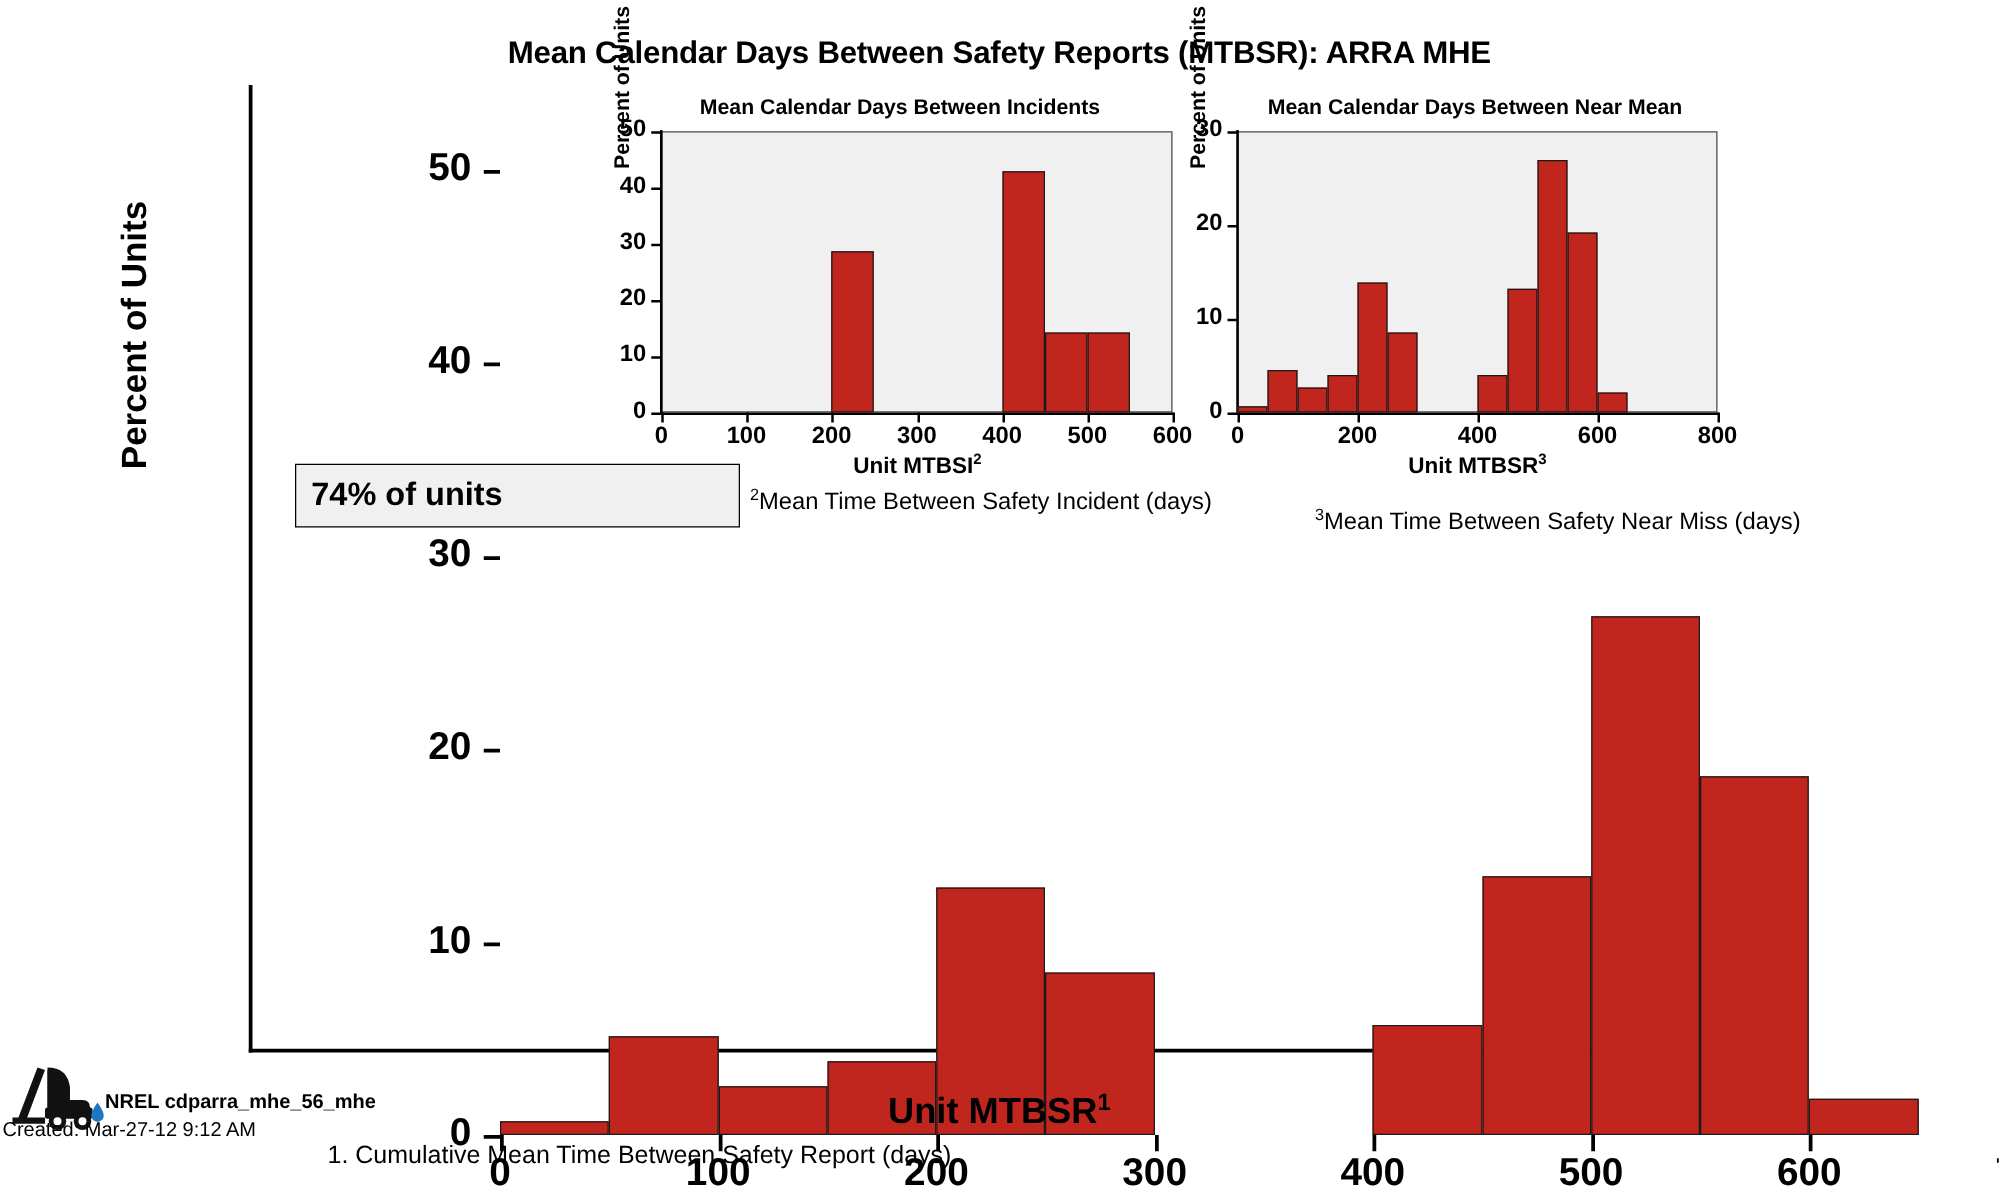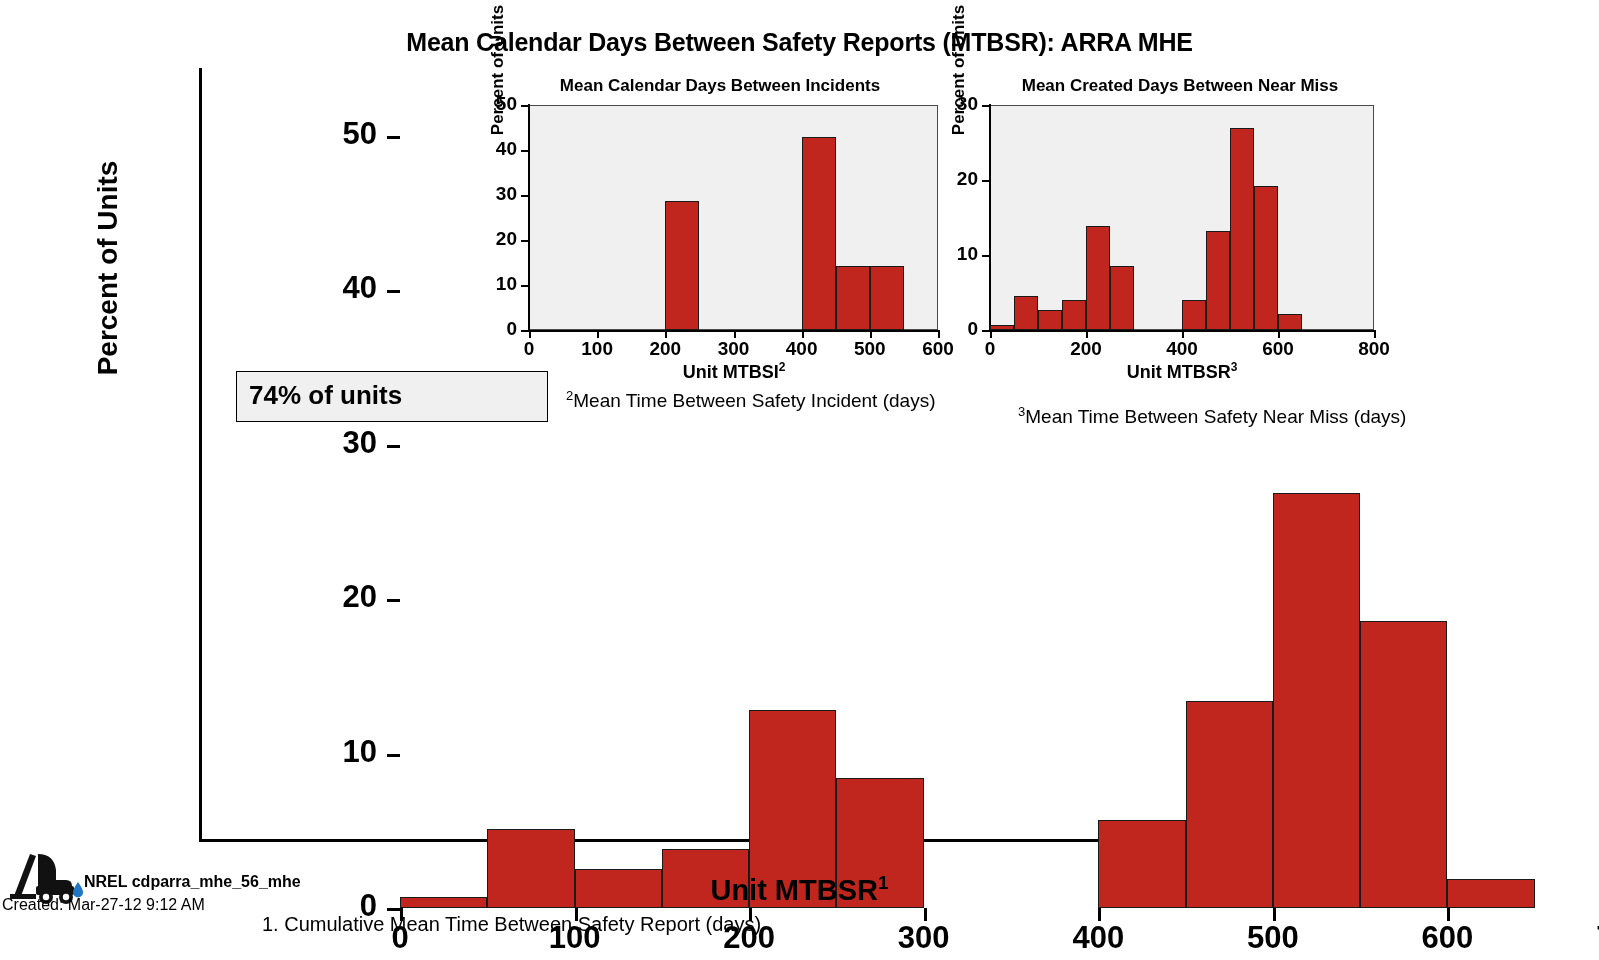--- a/index.html
+++ b/index.html
@@ -20,21 +20,21 @@
         border:1.5px solid #1a1a1a;box-sizing:border-box;}
 
   #ylabel-main{left:-108px;top:330px;font-size:28px;font-weight:bold;
                transform:rotate(-90deg);transform-origin:left top;
                white-space:nowrap;width:260px;text-align:center;}
   #xlabel-main{left:0;top:872px;width:1599px;text-align:center;
                font-size:29px;font-weight:bold;}
   #xlabel-main sup{font-size:19px;vertical-align:super;}
 
   
-  #annot-box{left:236px;top:371px;width:312px;
+  #annot-box{left:236px;top:371px;width:356px;
              background:#F0F0F0;border:1.5px solid #000;
              padding:8px 10px 10px 12px;box-sizing:border-box;
              font-size:26px;font-weight:bold;line-height:1.18;}
 
   
   .inset-title{position:absolute;text-align:center;font-size:17px;font-weight:bold;
                white-space:nowrap;}
   .inset-area{position:absolute;background:#F0F0F0;border:1px solid #4a4a4a;
               box-sizing:border-box;}
   .inset-ax-l{position:absolute;background:#000;width:2px;}
@@ -44,21 +44,21 @@
   .i-xtlabel{position:absolute;top:8px;font-size:19px;font-weight:bold;
              text-align:center;transform:translateX(-50%);line-height:1;white-space:nowrap;}
   .ibar{position:absolute;bottom:0;background:#C0261D;
         border:1px solid #1a1a1a;box-sizing:border-box;}
   .inset-ylabel{position:absolute;font-size:17px;font-weight:bold;
                 transform:rotate(-90deg);transform-origin:left top;
                 white-space:nowrap;text-align:center;width:140px;}
   .inset-xlabel{position:absolute;font-size:18px;font-weight:bold;
                 text-align:center;white-space:nowrap;}
   .inset-xlabel sup{font-size:12px;vertical-align:super;}
-  .inset-foot{position:absolute;font-size:19px;white-space:nowrap;}
+  .inset-foot{position:absolute;font-size:19px;white-space:nowrap;margin-left:34px;}
   .inset-foot sup{font-size:13px;vertical-align:super;}
 
   
   #logo-wrap{left:8px;top:846px;width:80px;height:60px;}
   #nrel-text{left:84px;top:873px;font-size:16px;font-weight:bold;white-space:nowrap;}
   #created-text{left:2px;top:896px;font-size:16px;white-space:nowrap;}
   #bottom-foot{left:262px;top:913px;font-size:20px;white-space:nowrap;}
 </style>
 <style>
  .ytick-m{position:absolute;height:3px;background:#000;}
@@ -171,21 +171,21 @@
     <div class="ibar" style="left: 869.833px; top: 265.65px; width: 34.0833px; height: 64.35px; bottom: auto; position: absolute;"></div>
   </div>
 <div class="inset-ylabel" style="left:488px;top:140px;">Percent of Units</div>
 <div class="inset-xlabel" style="left:534px;top:360px;width:400px;">
   <span>Unit MTBSI</span><sup>2</sup>
 </div>
 <div class="inset-foot" style="left:566px;top:388px;">
   <sup>2</sup><span>Mean Time Between Safety Incident (days)</span>
 </div>
 
-<div class="inset-title" style="left:975px;top:76px;width:410px;">Mean Created Days Between Near Miss</div>
+<div class="inset-title" style="left:975px;top:76px;width:410px;">Mean Calendar Days Between Near Mean</div>
 <div class="inset-area" id="inset2-area" style="left:990px;top:105px;width:384px;height:225px;"></div>
 <div class="inset-ax-l" style="left:989px;top:104px;height:228px;"></div>
 <div class="inset-ax-b" style="left:989px;top:330px;width:386px;"></div>
 <div id="inset2-yticks">
     <div class="itick-y" style="left: 982px; top: 330px; width: 8px;"></div>
     <div class="i-ytlabel" style="left: 888px; width: 90px; top: 319px; position: absolute; text-align: right;">0</div>
     <div class="itick-y" style="left: 982px; top: 255px; width: 8px;"></div>
     <div class="i-ytlabel" style="left: 888px; width: 90px; top: 244px; position: absolute; text-align: right;">10</div>
     <div class="itick-y" style="left: 982px; top: 180px; width: 8px;"></div>
     <div class="i-ytlabel" style="left: 888px; width: 90px; top: 169px; position: absolute; text-align: right;">20</div>

